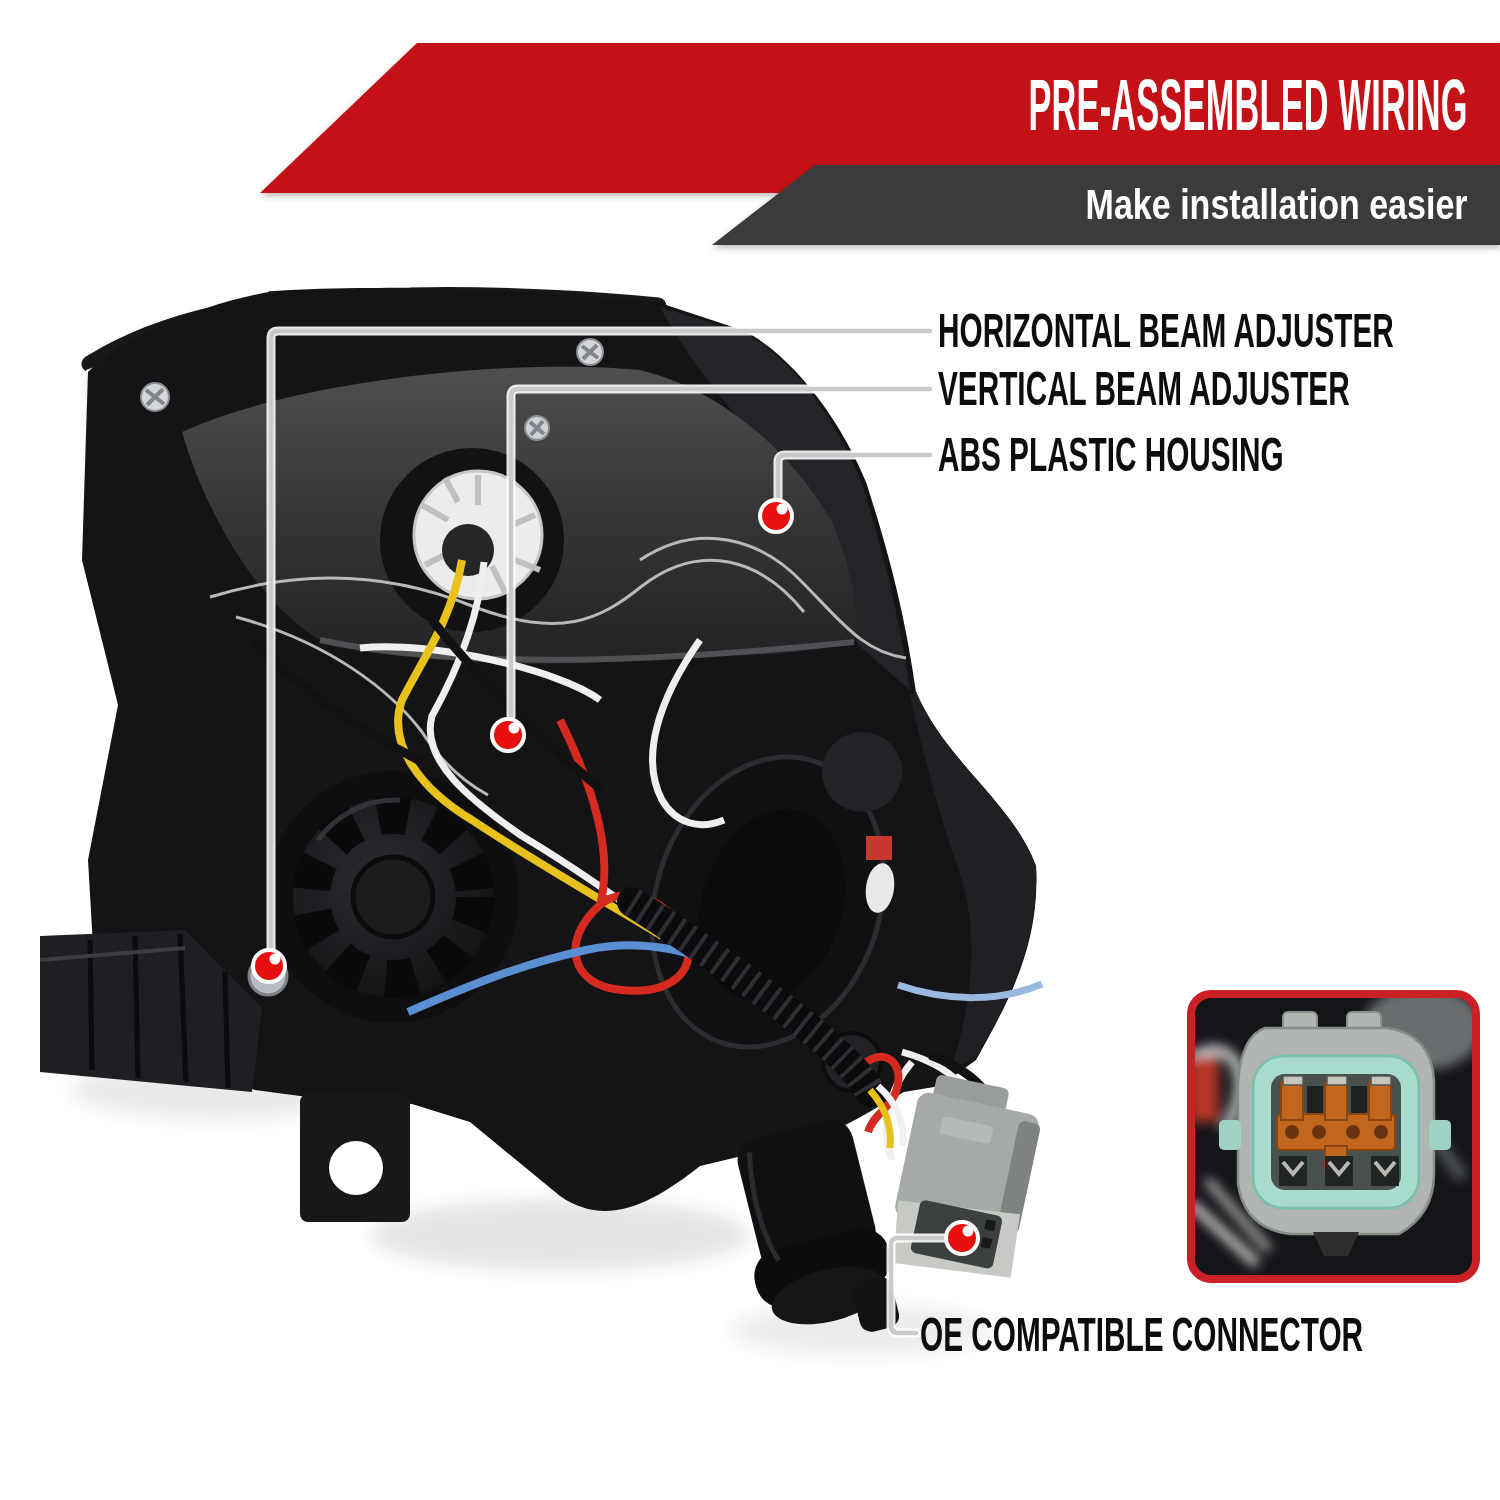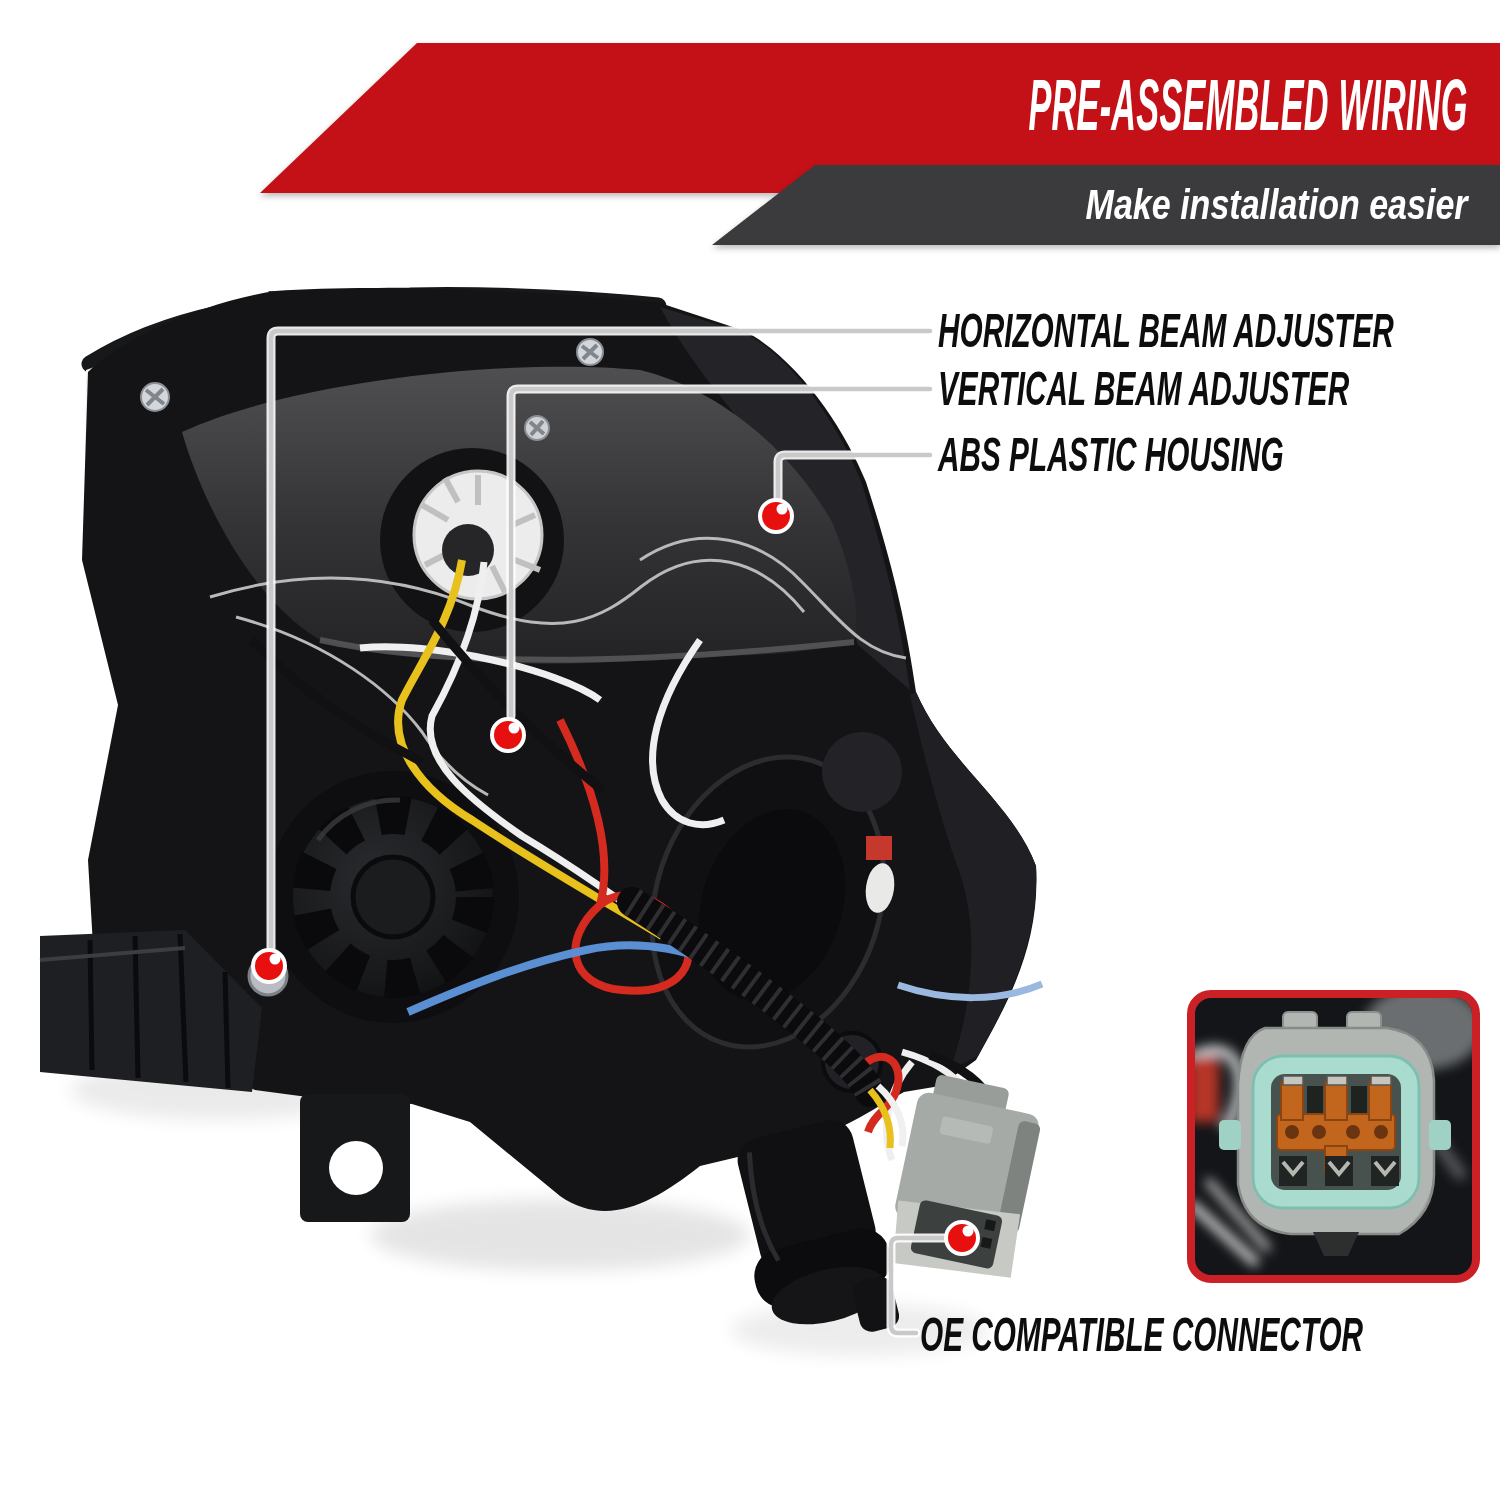--- a/index.html
+++ b/index.html
@@ -1,17 +1,17 @@
 <!DOCTYPE html>
 <html><head>
 <meta charset="utf-8">
 <style>
   html,body{margin:0;padding:0;background:#ffffff;}
   #canvas{position:relative;width:1500px;height:1500px;background:#ffffff;overflow:hidden;
-          font-family:"Liberation Sans","DejaVu Sans",sans-serif;font-style:italic;}
+          font-family:"Liberation Sans","DejaVu Sans",sans-serif;}
   
   .band-wrap{position:absolute;left:0;width:1500px;filter:drop-shadow(0 3px 3px rgba(0,0,0,.28));}
   #red-band{top:43px;height:150px;z-index:30;}
   #red-band .band{clip-path:polygon(417px 0,1500px 0,1500px 150px,260px 150px);background:#c41117;}
   #gray-band{top:165px;height:80px;z-index:31;}
   #gray-band .band{clip-path:polygon(815px 0,1500px 0,1500px 80px,712px 80px);background:#3b3b3d;}
   .band{position:absolute;inset:0;}
   .band-text{position:absolute;right:32px;color:#ffffff;font-weight:bold;white-space:nowrap;
              transform-origin:right center;}
   #banner-title{top:68px;font-size:73px;line-height:73px;transform:scaleX(0.47);letter-spacing:.5px;}

